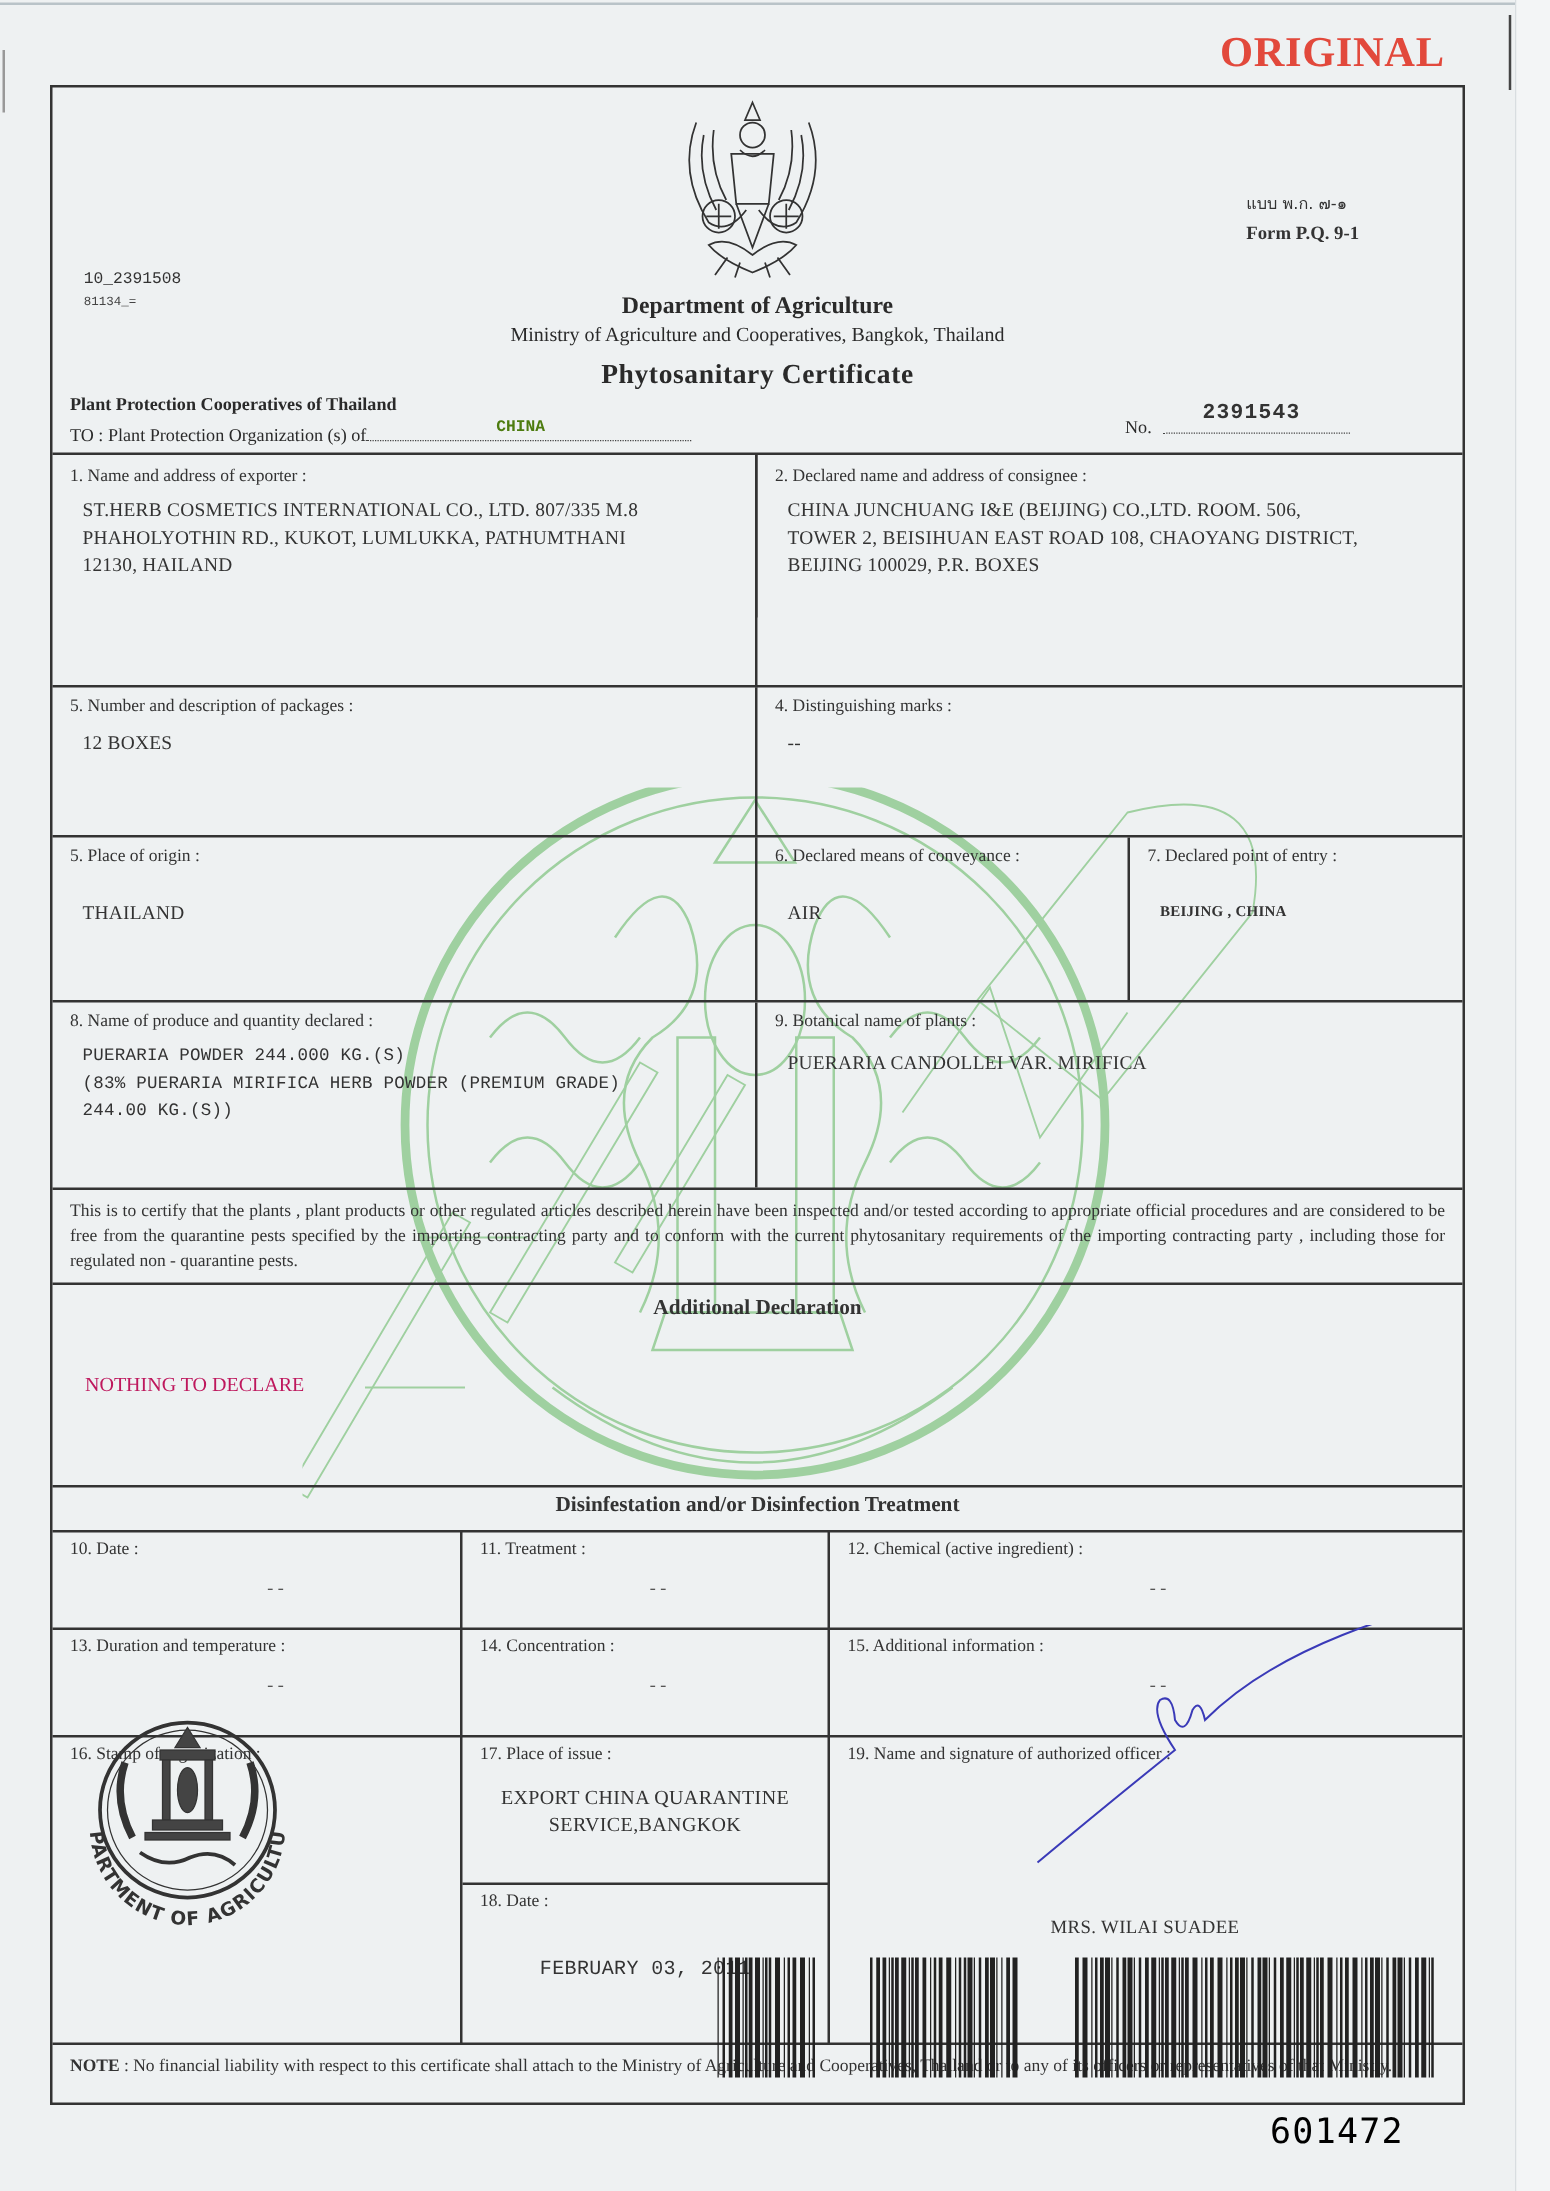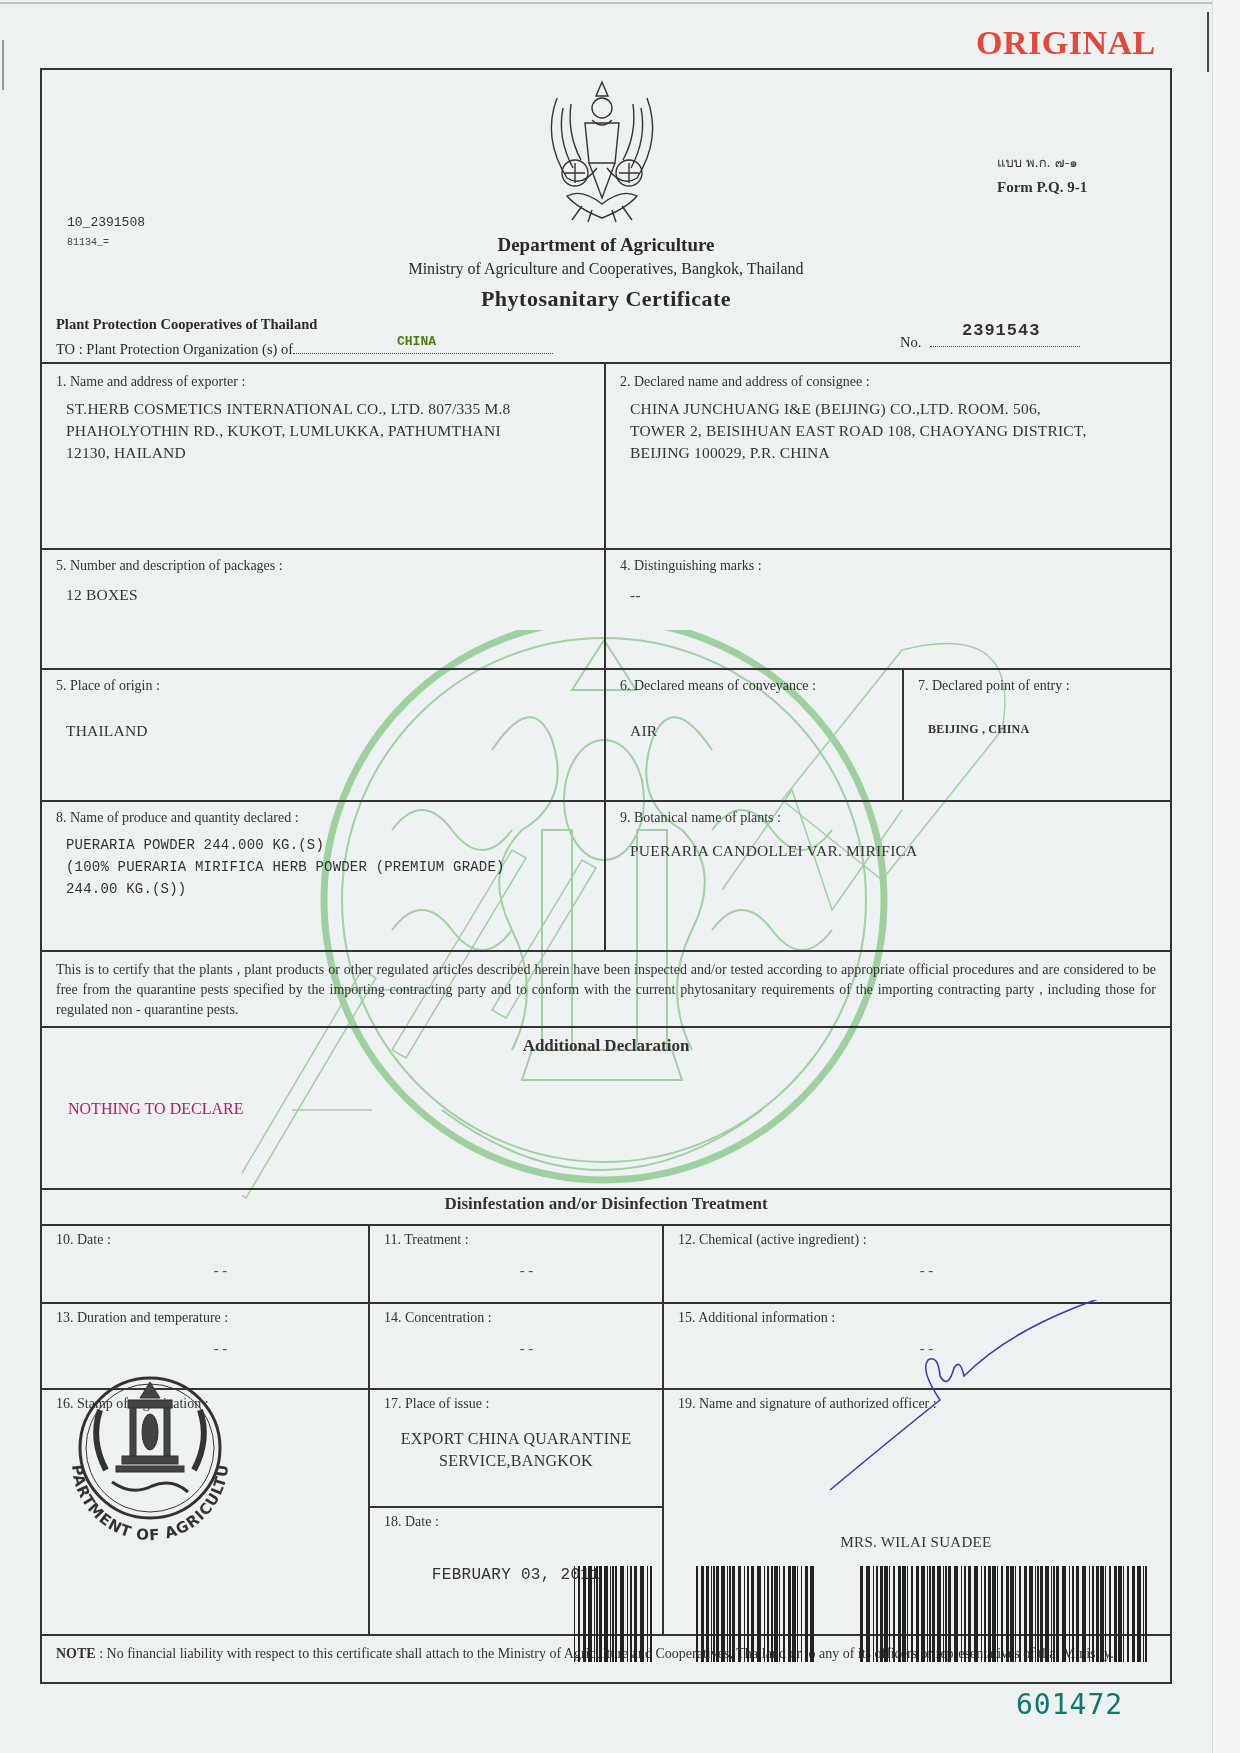--- a/index.html
+++ b/index.html
@@ -55,21 +55,21 @@
   .nothing { position: absolute; left: 26px; top: 1030px; font-size: 16px; color: #be185d; }
 
   .dash { position: absolute; font-family: "Liberation Mono", monospace; font-size: 14px; color: #555; }
   .center-text { position: absolute; text-align: center; font-size: 16px; line-height: 22px; color: #333; letter-spacing: 0.3px; }
 
   .stamp { position: absolute; left: 50px; top: 1370px; width: 200px; height: 200px; }
   .signature { position: absolute; left: 780px; top: 1300px; width: 400px; height: 200px; pointer-events: none; }
   .barcode { position: absolute; top: 1566px; height: 96px; display: flex; gap: 0; }
   .barcode span { display: inline-block; height: 100%; background: #222; }
   .note { position: absolute; left: 14px; top: 1574px; font-size: 14px; line-height: 20px; color: #333; width: 1100px; }
-  .serial { position: absolute; left: 1016px; top: 1688px; font-family: "DejaVu Sans Mono", monospace; font-size: 28px; color: #0f766e; letter-spacing: 1px; }
+  .serial { position: absolute; left: 1016px; top: 1688px; font-family: "DejaVu Sans Mono", monospace; font-size: 28px; color: #000000; letter-spacing: 1px; }
 
   .watermark { position: absolute; left: 200px; top: 560px; width: 900px; height: 660px; pointer-events: none; }
 </style>
 </head>
 <body>
 
 <div class="top-edge"></div>
 <div class="left-edge"></div>
 <div class="right-edge"></div>
 <div class="right-strip"></div>
@@ -144,21 +144,21 @@
   <div class="lbl" style="left:14px; top:304px;">1.  Name and address of exporter :</div>
   <div class="val" style="left:24px; top:328px;">
     <div>ST.HERB COSMETICS INTERNATIONAL CO., LTD. 807/335 M.8</div>
     <div>PHAHOLYOTHIN RD.,  KUKOT, LUMLUKKA, PATHUMTHANI</div>
     <div>12130, HAILAND</div>
   </div>
   <div class="lbl" style="left:578px; top:304px;">2. Declared name  and address of consignee :</div>
   <div class="val" style="left:588px; top:328px;">
     <div>CHINA JUNCHUANG I&amp;E (BEIJING) CO.,LTD.  ROOM. 506,</div>
     <div>TOWER 2, BEISIHUAN EAST ROAD  108, CHAOYANG DISTRICT,</div>
-    <div>BEIJING  100029, P.R. CHINA</div>
+    <div>BEIJING  100029, P.R. BOXES</div>
   </div>
   <div class="hline" style="left:0; top:478px; width:1128px;"></div>
   <div class="vline" style="left:562px; top:294px; height:186px;"></div>
 
   <div class="lbl" style="left:14px; top:488px;">5. Number and description of packages :</div>
   <div class="val" style="left:24px; top:514px;">12 BOXES</div>
   <div class="lbl" style="left:578px; top:488px;">4. Distinguishing marks :</div>
   <div class="val" style="left:588px; top:514px;">--</div>
   <div class="vline" style="left:562px; top:480px; height:120px;"></div>
   <div class="hline" style="left:0; top:598px; width:1128px;"></div>
@@ -169,21 +169,21 @@
   <div class="val" style="left:588px; top:650px;">AIR</div>
   <div class="lbl" style="left:876px; top:608px;">7. Declared point of entry :</div>
   <div class="val" style="left:886px; top:648px; font-size:12px; font-weight:bold;">BEIJING , CHINA</div>
   <div class="vline" style="left:562px; top:600px; height:130px;"></div>
   <div class="vline" style="left:860px; top:600px; height:130px;"></div>
   <div class="hline" style="left:0; top:730px; width:1128px;"></div>
 
   <div class="lbl" style="left:14px; top:740px;">8. Name of produce and quantity declared :</div>
   <div class="val mono" style="left:24px; top:764px;">
     <div>PUERARIA POWDER 244.000 KG.(S)</div>
-    <div>(100% PUERARIA MIRIFICA HERB POWDER (PREMIUM GRADE)</div>
+    <div>(83% PUERARIA MIRIFICA HERB POWDER (PREMIUM GRADE)</div>
     <div>244.00 KG.(S))</div>
   </div>
   <div class="lbl" style="left:578px; top:740px;">9. Botanical name of plants :</div>
   <div class="val" style="left:588px; top:770px;">PUERARIA CANDOLLEI VAR. MIRIFICA</div>
   <div class="vline" style="left:562px; top:732px; height:148px;"></div>
   <div class="hline" style="left:0; top:880px; width:1128px;"></div>
 
   <div class="certify">This is to certify that the plants , plant products or other regulated articles described herein have been inspected and/or tested according to appropriate official procedures and are considered to be free  from the quarantine pests specified by the importing contracting party and to conform with the current  phytosanitary requirements of the  importing contracting party , including  those for regulated non - quarantine pests.</div>
   <div class="hline" style="left:0; top:956px; width:1128px;"></div>
 

